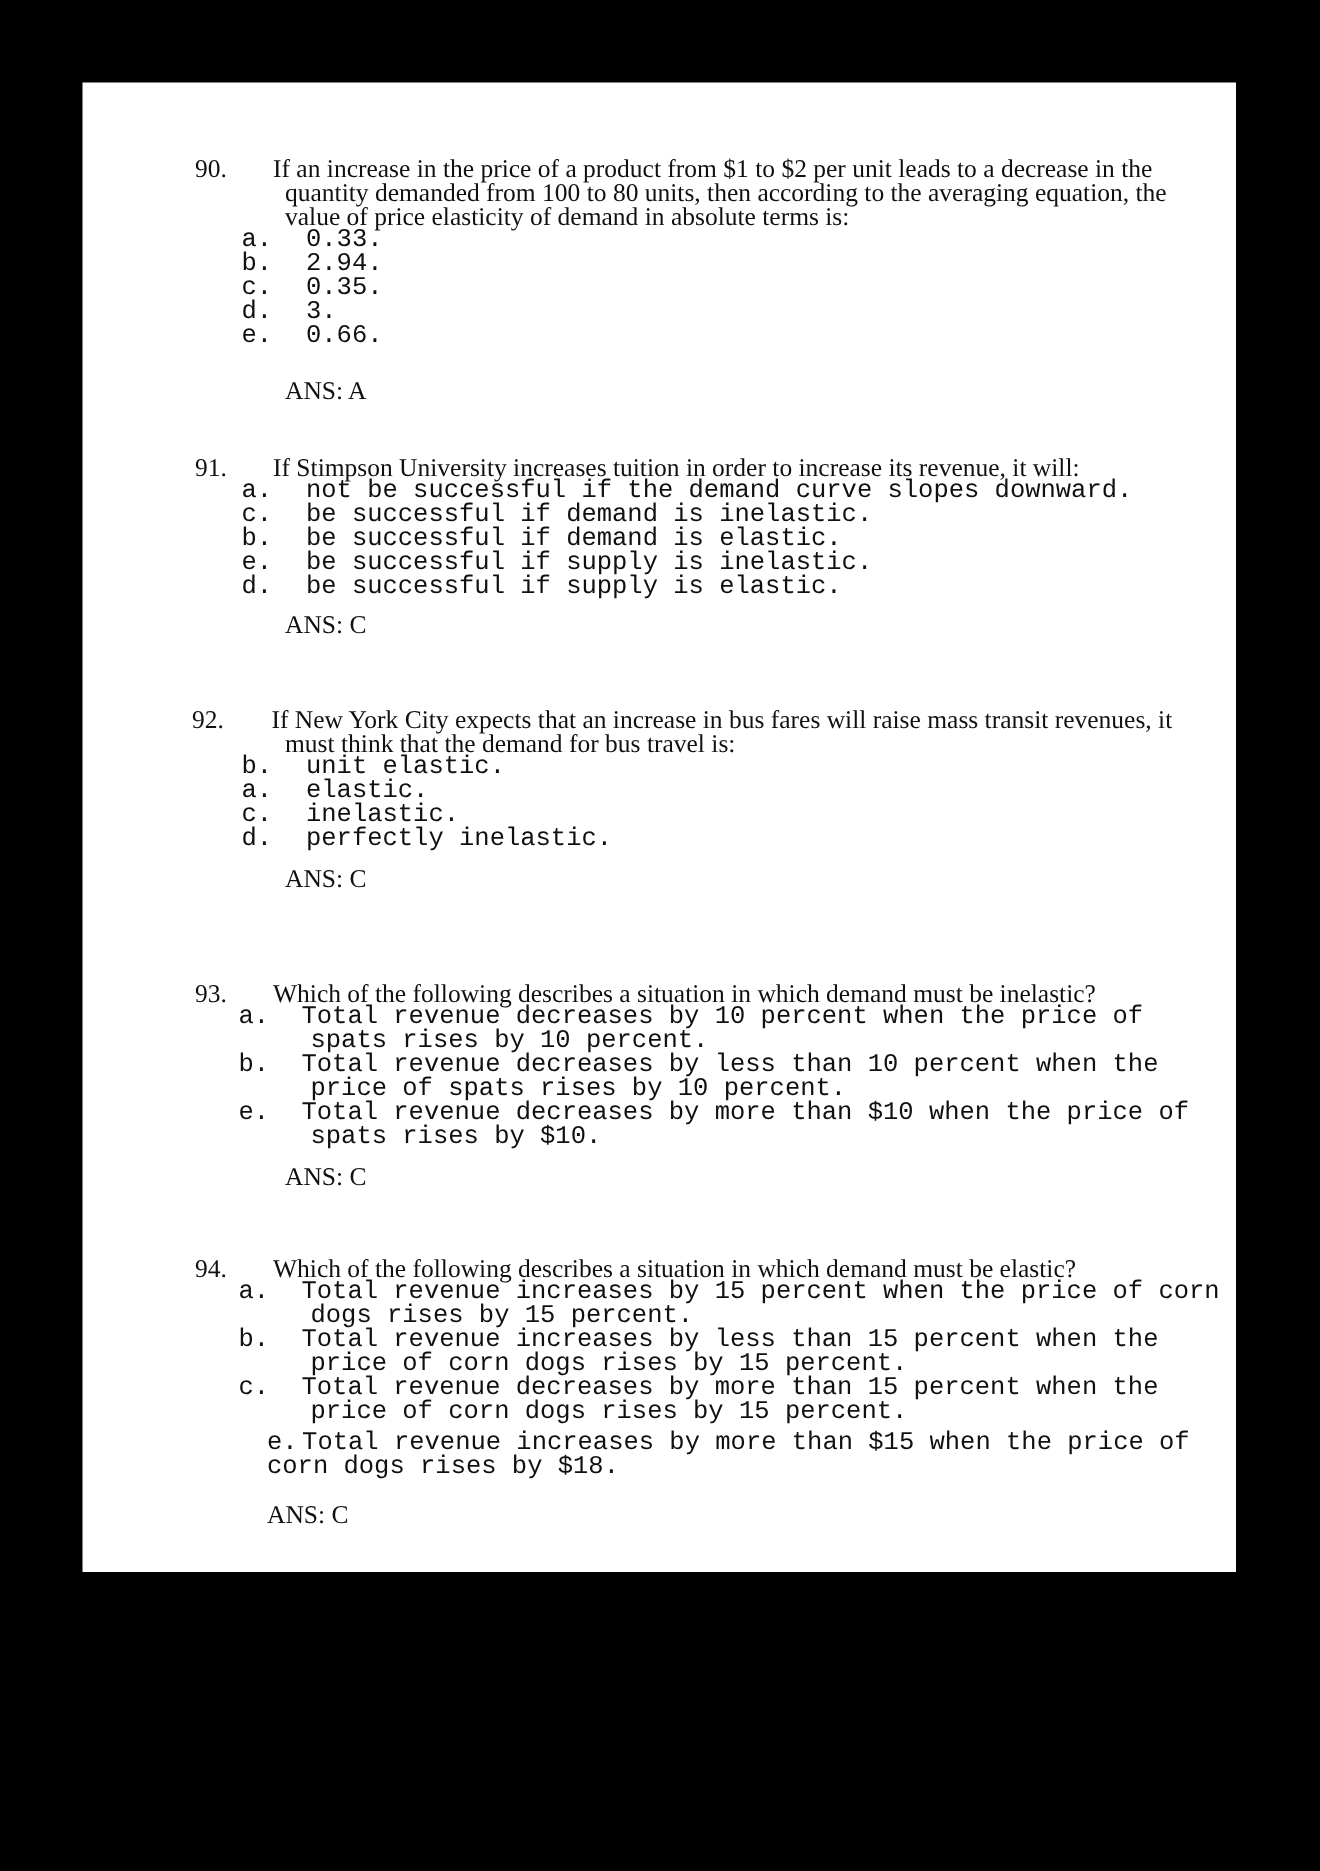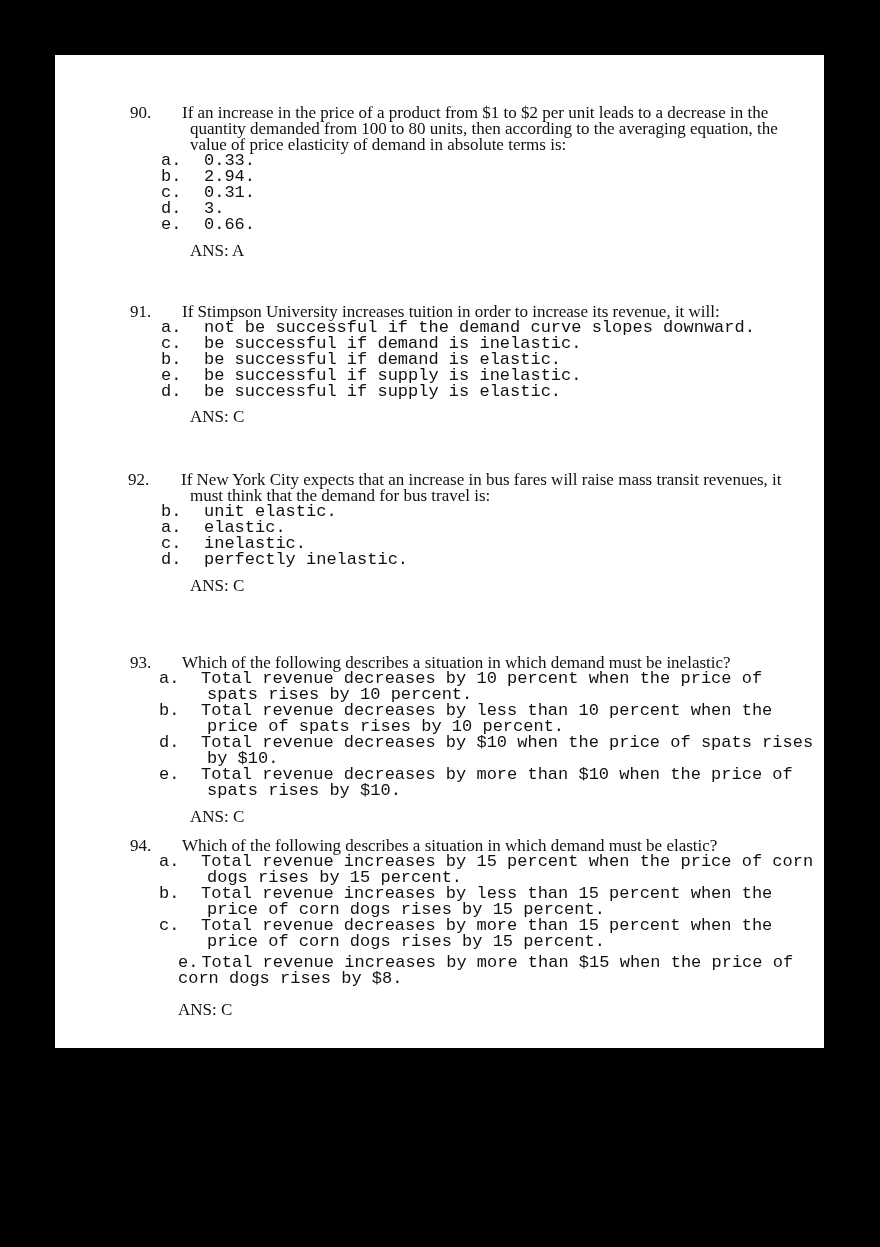--- a/index.html
+++ b/index.html
@@ -117,25 +117,25 @@
 <div id="page-sheet">
   <div id="page-body">
 
     <div class="question-block" style="top:50px;">
       <div class="q-stem">
         <span class="q-num">90.</span><span class="q-stem-text">If an increase in the price of a product from $1 to $2 per unit leads to a decrease in the quantity demanded from 100 to 80 units, then according to the averaging equation, the value of price elasticity of demand in absolute terms is:</span>
       </div>
       <ul class="options opts-a">
         <li class="option-item"><span class="opt-letter">a.</span><span>0.33.</span></li>
         <li class="option-item"><span class="opt-letter">b.</span><span>2.94.</span></li>
-        <li class="option-item"><span class="opt-letter">c.</span><span>0.31.</span></li>
+        <li class="option-item"><span class="opt-letter">c.</span><span>0.35.</span></li>
         <li class="option-item"><span class="opt-letter">d.</span><span>3.</span></li>
         <li class="option-item"><span class="opt-letter">e.</span><span>0.66.</span></li>
       </ul>
-      <div class="answer-line" style="margin-top:10px;">ANS: A</div>
+      <div class="answer-line" style="margin-top:20px;">ANS: A</div>
     </div>
 
     <div class="question-block" style="top:249px;">
       <div class="q-stem">
         <span class="q-num">91.</span><span class="q-stem-text">If Stimpson University increases tuition in order to increase its revenue, it will:</span>
       </div>
       <ul class="options opts-a">
         <li class="option-item"><span class="opt-letter">a.</span><span>not be successful if the demand curve slopes downward.</span></li>
         <li class="option-item"><span class="opt-letter">c.</span><span>be successful if demand is inelastic.</span></li>
         <li class="option-item"><span class="opt-letter">b.</span><span>be successful if demand is elastic.</span></li>
@@ -158,33 +158,32 @@
       <div class="answer-line" style="margin-top:10px;">ANS: C</div>
     </div>
 
     <div class="question-block" style="top:600px;">
       <div class="q-stem">
         <span class="q-num">93.</span><span class="q-stem-text">Which of the following describes a situation in which demand must be inelastic?</span>
       </div>
       <ul class="options opts-b">
         <li class="option-item"><span class="opt-letter">a.</span><span>Total revenue decreases by 10 percent when the price of spats rises by 10 percent.</span></li>
         <li class="option-item"><span class="opt-letter">b.</span><span>Total revenue decreases by less than 10 percent when the price of spats rises by 10 percent.</span></li>
-        <li class="option-item"><span class="opt-letter">d.</span><span>Total revenue decreases by $10 when the price of spats rises by $10.</span></li>
         <li class="option-item"><span class="opt-letter">e.</span><span>Total revenue decreases by more than $10 when the price of spats rises by $10.</span></li>
       </ul>
       <div class="answer-line" style="margin-top:10px;">ANS: C</div>
     </div>
 
     <div class="question-block" style="top:783px;">
       <div class="q-stem">
         <span class="q-num">94.</span><span class="q-stem-text">Which of the following describes a situation in which demand must be elastic?</span>
       </div>
       <ul class="options opts-b">
         <li class="option-item"><span class="opt-letter">a.</span><span>Total revenue increases by 15 percent when the price of corn dogs rises by 15 percent.</span></li>
         <li class="option-item"><span class="opt-letter">b.</span><span>Total revenue increases by less than 15 percent when the price of corn dogs rises by 15 percent.</span></li>
         <li class="option-item"><span class="opt-letter">c.</span><span>Total revenue decreases by more than 15 percent when the price of corn dogs rises by 15 percent.</span></li>
-        <li class="option-item opt-flush" style="margin-top:5px;"><span class="opt-letter">e.</span><span>Total revenue increases by more than $15 when the price of corn dogs rises by $8.</span></li>
+        <li class="option-item opt-flush" style="margin-top:5px;"><span class="opt-letter">e.</span><span>Total revenue increases by more than $15 when the price of corn dogs rises by $18.</span></li>
       </ul>
       <div class="answer-line ans-flush" style="margin-top:15px;">ANS: C</div>
     </div>
 
   </div>
 </div>
 
 </body></html>

